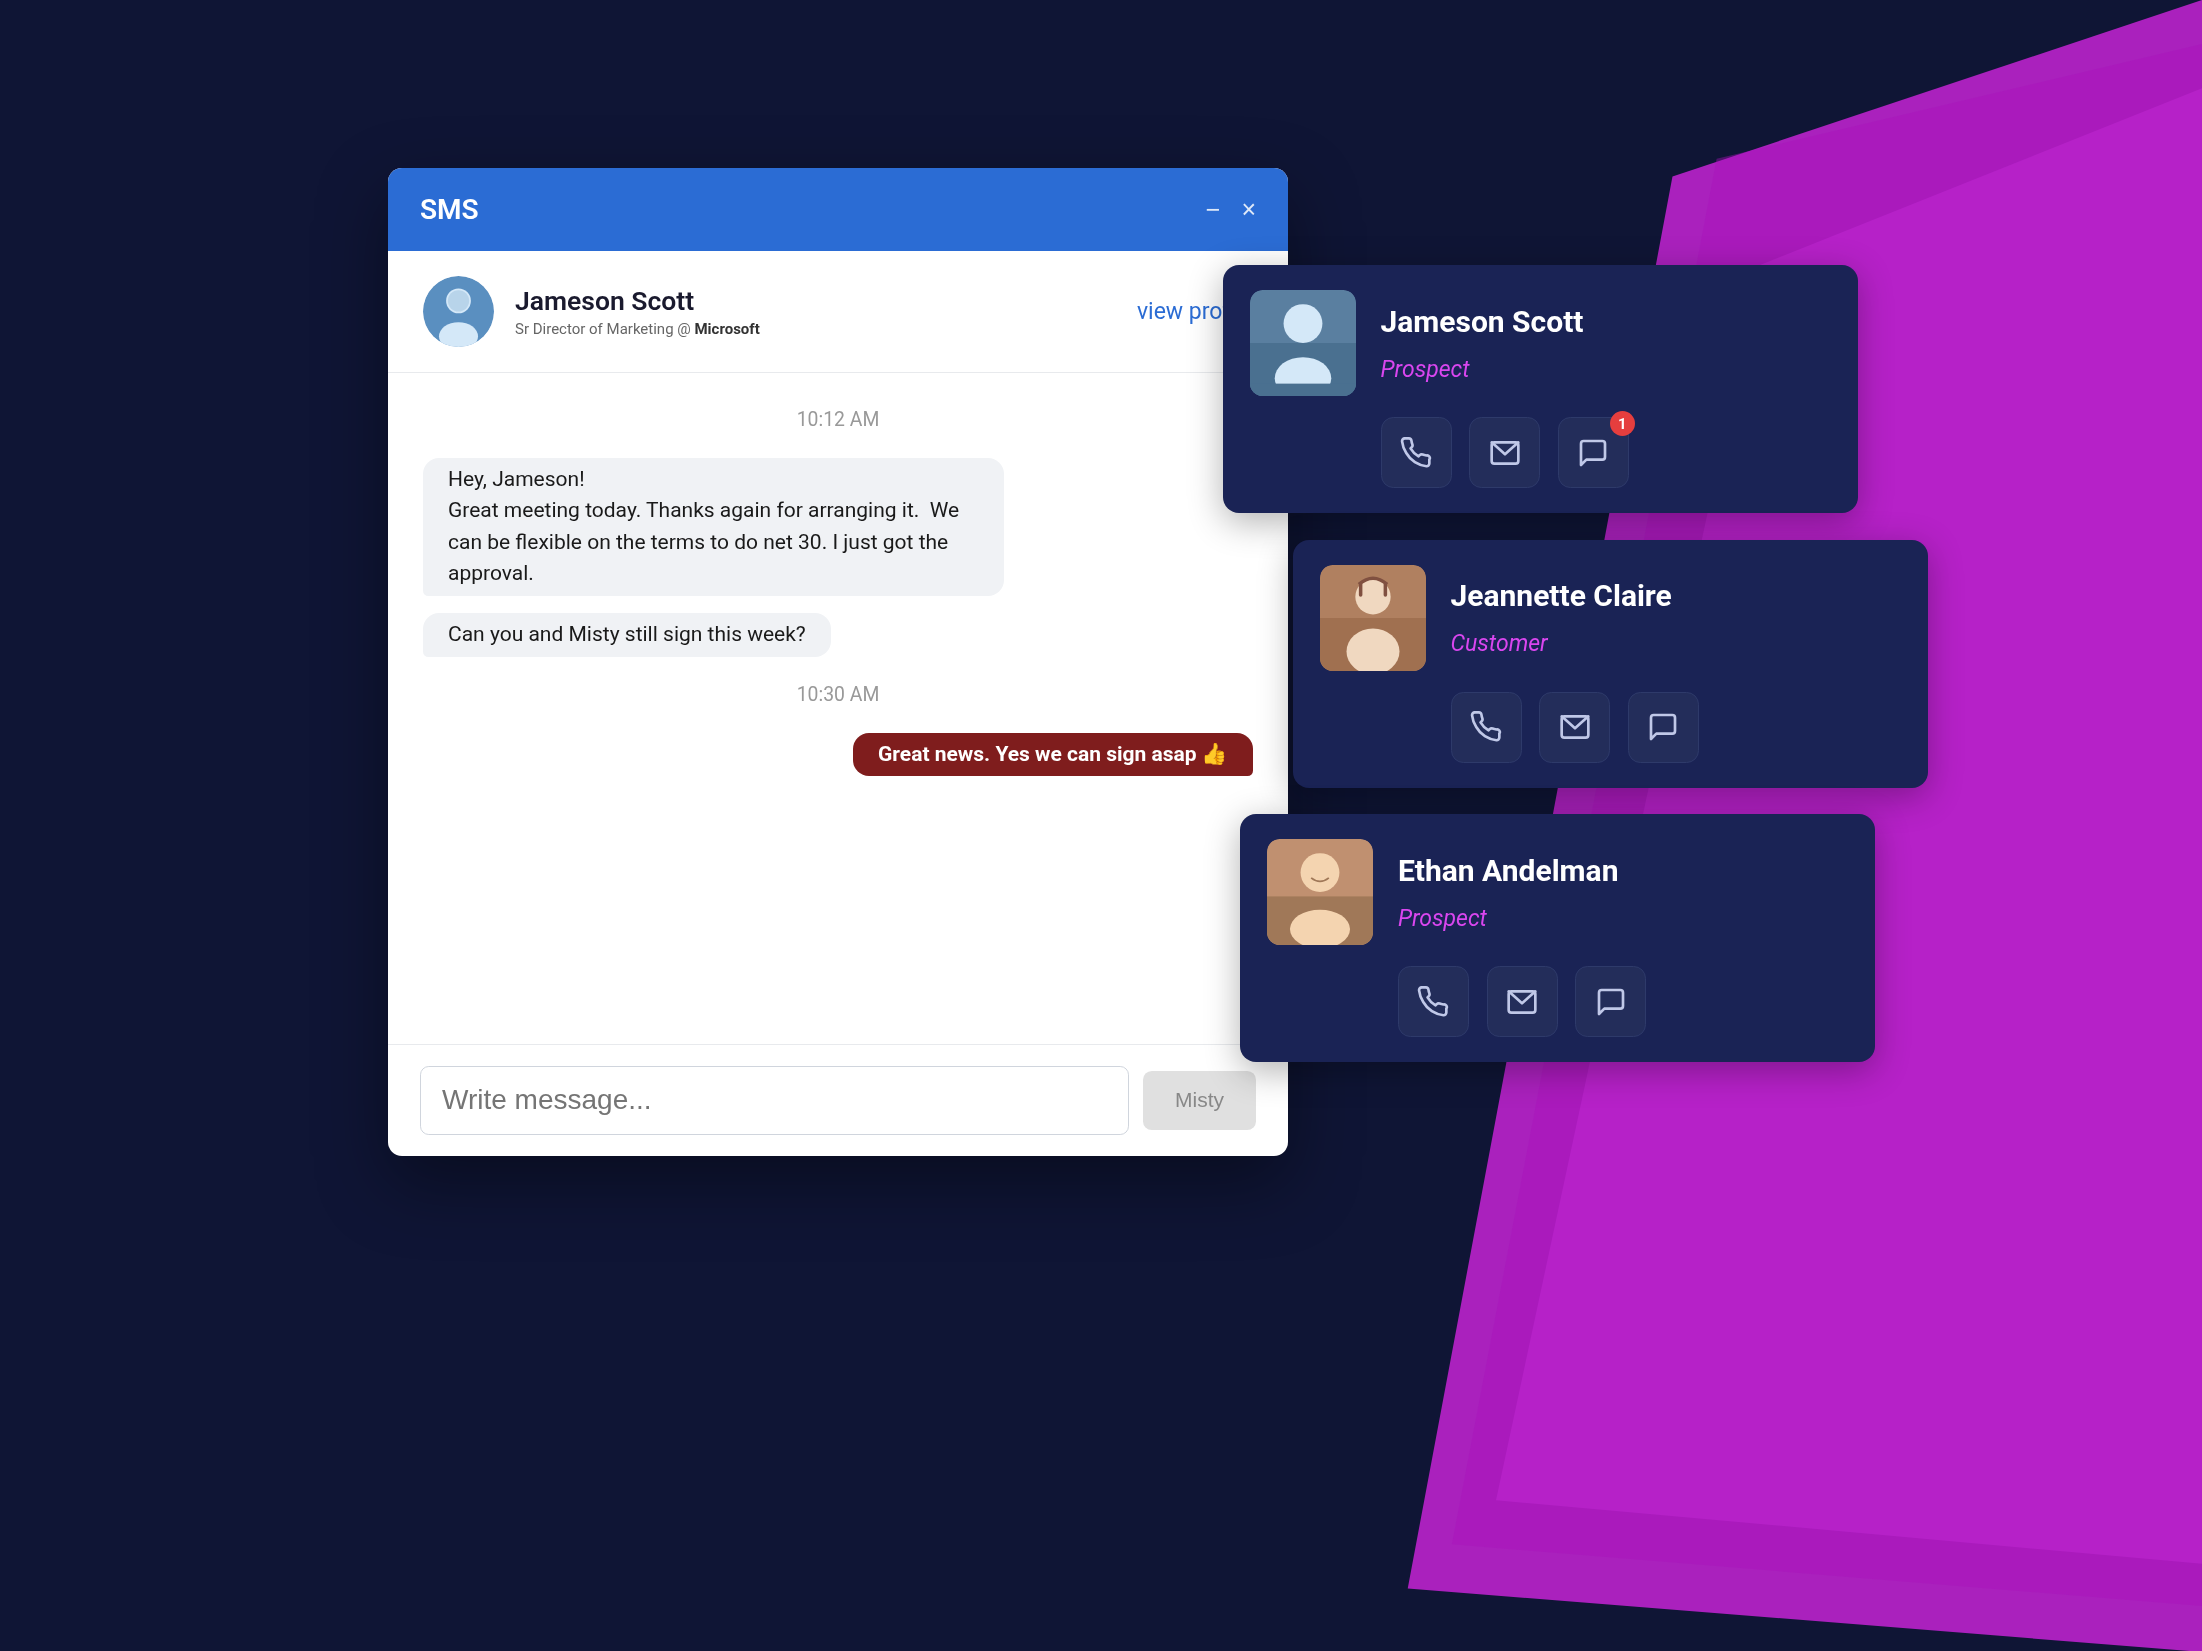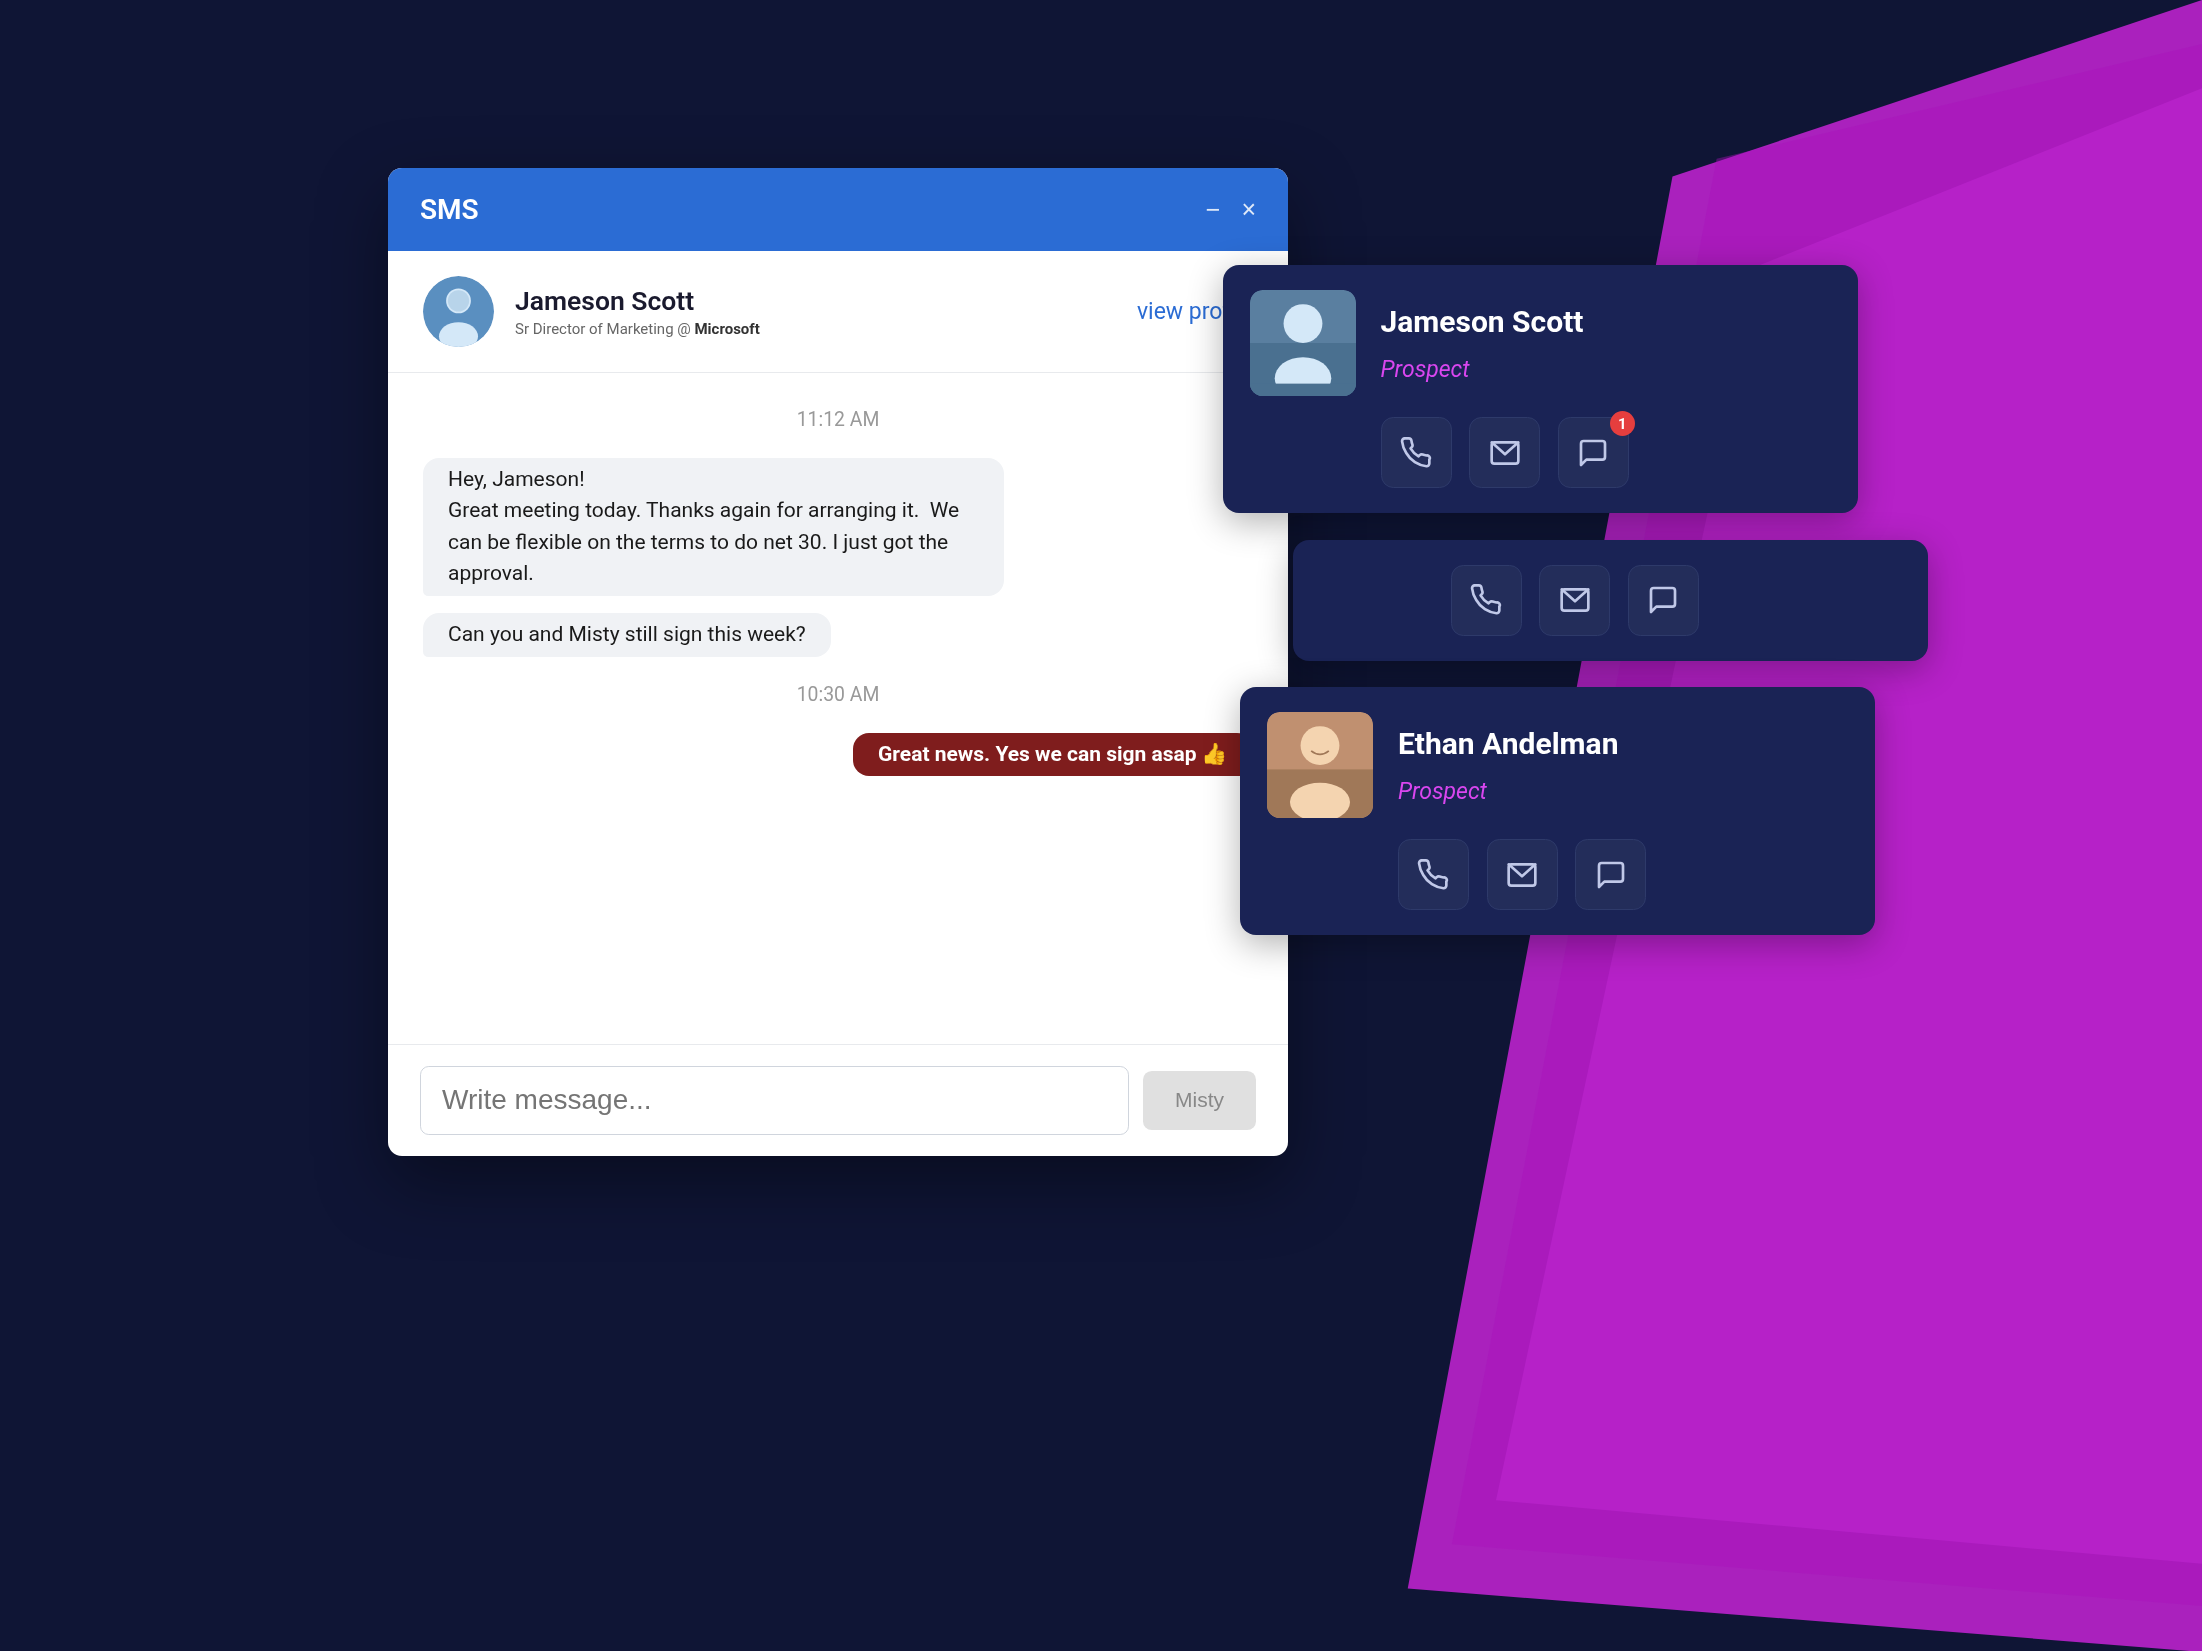--- a/index.html
+++ b/index.html
@@ -314,21 +314,21 @@
     <div class="contact-info">
       <div class="contact-name">Jameson Scott</div>
       <div class="contact-title">
         <span>Sr Director of Marketing @ </span><strong>Microsoft</strong>
       </div>
     </div>
     <a class="view-profile-link">view profile</a>
   </div>
 
   <div class="messages-area">
-    <div class="timestamp">11:12 AM</div>
+    <div class="timestamp">10:12 AM</div>
     <div class="message-bubble message-received">
       Hey, Jameson!<br>
       Great meeting today. Thanks again for arranging it.&nbsp; We can be flexible on the terms to do net 30. I just got the approval.
     </div>
     <div class="message-bubble message-received">
       Can you and Misty still sign this week?
     </div>
     <div class="timestamp">10:30 AM</div>
     <div class="message-bubble message-sent">
       Great news. Yes we can sign asap 👍
@@ -375,20 +375,38 @@
       <div class="action-btn">
         <span class="notification-badge">1</span>
         <svg width="32" height="32" viewBox="0 0 24 24" fill="none" stroke="currentColor" stroke-width="2" stroke-linecap="round" stroke-linejoin="round">
           <path d="M21 15a2 2 0 0 1-2 2H7l-4 4V5a2 2 0 0 1 2-2h14a2 2 0 0 1 2 2z"></path>
         </svg>
       </div>
     </div>
   </div>
 
   <div class="contact-card card-2">
+    <div class="card-top">
+      <div class="card-avatar">
+        <svg width="106" height="106" viewBox="0 0 120 120" xmlns="http://www.w3.org/2000/svg">
+          <rect width="120" height="120" rx="14" fill="#b08060"></rect>
+          <rect x="0" y="60" width="120" height="60" rx="0" fill="#a07050"></rect>
+          <circle cx="60" cy="36" r="20" fill="#f0d8c0"></circle>
+          <ellipse cx="60" cy="98" rx="30" ry="26" fill="#f0d8c0"></ellipse>
+
+          <rect x="44" y="20" width="4" height="16" rx="2" fill="#805040"></rect>
+          <rect x="72" y="20" width="4" height="16" rx="2" fill="#805040"></rect>
+          <path d="M44 22 Q60 8 76 22" stroke="#805040" stroke-width="4" fill="none"></path>
+        </svg>
+      </div>
+      <div>
+        <div class="card-name">Jeannette Claire</div>
+        <div class="card-role">Customer</div>
+      </div>
+    </div>
     <div class="card-actions">
       <div class="action-btn">
         <svg width="32" height="32" viewBox="0 0 24 24" fill="none" stroke="currentColor" stroke-width="2" stroke-linecap="round" stroke-linejoin="round">
           <path d="M22 16.92v3a2 2 0 0 1-2.18 2 19.79 19.79 0 0 1-8.63-3.07A19.5 19.5 0 0 1 4.69 12 19.79 19.79 0 0 1 1.6 3.4 2 2 0 0 1 3.57 1h3a2 2 0 0 1 2 1.72c.127.96.361 1.903.7 2.81a2 2 0 0 1-.45 2.11L7.91 8.54a16 16 0 0 0 6 6l.91-.91a2 2 0 0 1 2.11-.45c.907.339 1.85.573 2.81.7A2 2 0 0 1 22 16.92z"></path>
         </svg>
       </div>
       <div class="action-btn">
         <svg width="32" height="32" viewBox="0 0 24 24" fill="none" stroke="currentColor" stroke-width="2" stroke-linecap="round" stroke-linejoin="round">
           <rect x="2" y="4" width="20" height="16" rx="2"></rect>
           <polyline points="2,4 12,13 22,4"></polyline>

